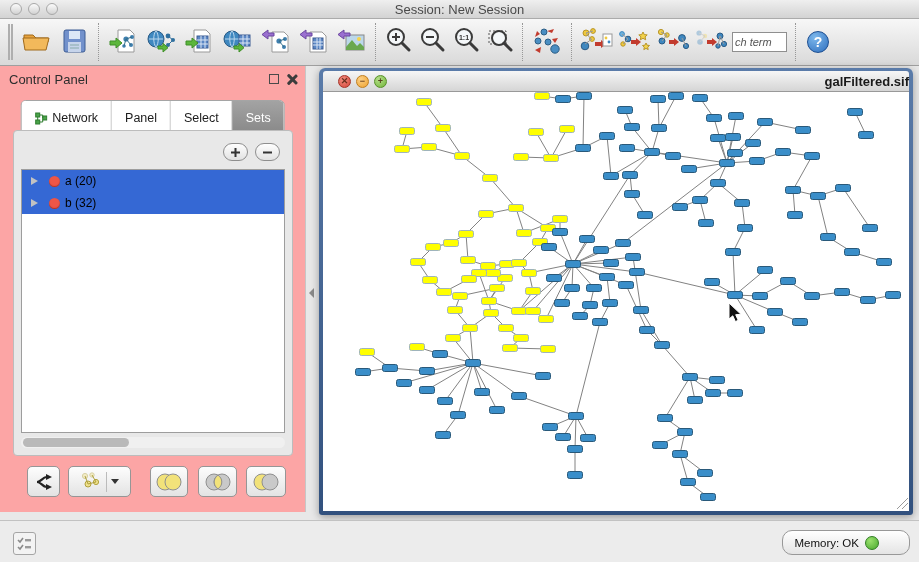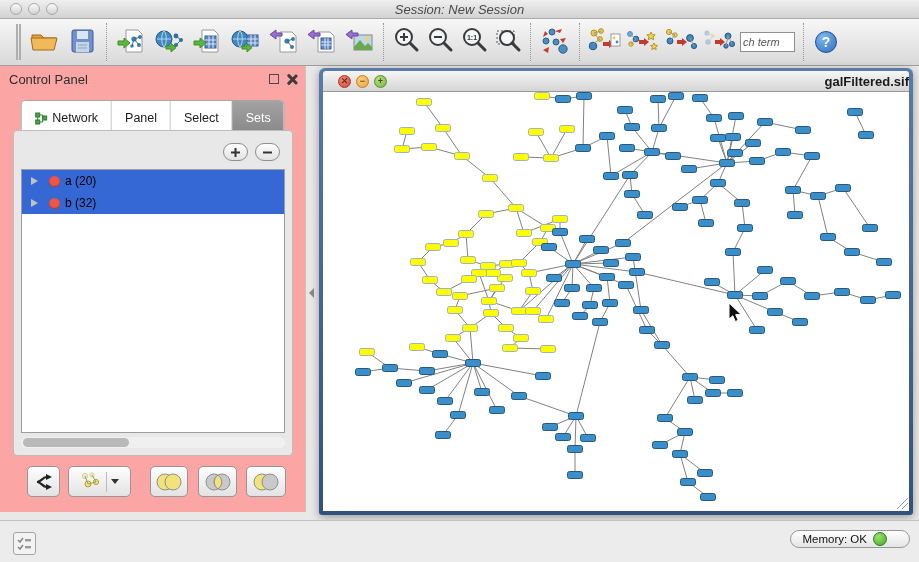--- a/index.html
+++ b/index.html
@@ -2,30 +2,30 @@
 <html><head>
 <meta charset="utf-8">
 <style>
   * { margin:0; padding:0; box-sizing:border-box; }
   html,body { width:919px; height:562px; }
   body { font-family:"Liberation Sans", sans-serif; background:#e8e8e8; overflow:hidden; }
   #window { position:relative; width:919px; height:562px; background:#e8e8e8; }
 
   
   .titlebar { position:absolute; left:0; top:0; width:919px; height:19px;
-    background:linear-gradient(#efefef,#d3d3d3); border-bottom:1px solid #ababab;font-style:italic; }
+    background:linear-gradient(#efefef,#d3d3d3); border-bottom:1px solid #ababab; }
   .tl-dot { position:absolute; top:3px; width:12px; height:12px; border-radius:50%;
     border:1px solid #a8a8a8; background:linear-gradient(#fbfbfb,#d2d2d2); }
   .title-text { position:absolute; left:0; right:0; top:2px; text-align:center;
     font-size:13px; color:#4a4a4a; }
 
   
   .toolbar { position:absolute; left:0; top:19px; width:919px; height:47px;
     background:linear-gradient(#f7f7f7,#d9d9d9); border-bottom:1px solid #9f9f9f;
-    display:flex; align-items:center; padding:0 15px; }
+    display:flex; align-items:center; padding:0 7px; }
   .thandle { width:5px; height:36px; margin:0 4px 0 1px;
     border-left:2px solid #aeaeae; border-right:2px solid #aeaeae; }
   .tbtn { width:38px; height:40px; display:flex; align-items:center; justify-content:center;
     background:transparent; border:none; }
   .tbtn.small { width:34px; }
   .vsep { width:1px; height:38px; border-left:1px dotted #979797; margin:0 5px; }
   .search-box { width:55px; height:20px; background:#fff; border:1px solid #8f8f8f;
     margin:0 3px; overflow:hidden; display:flex; align-items:center; }
   .search-box span { font-style:italic; color:#555; font-size:11px; white-space:nowrap; padding-left:2px; }
 
@@ -92,21 +92,21 @@
   .iw-min   { left:33px; background:radial-gradient(circle at 35% 30%, #fbd086, #f0a32f); border:1px solid #c07e1e; }
   .iw-max   { left:51px; background:radial-gradient(circle at 35% 30%, #b5e08a, #74b53c); border:1px solid #579028; }
   .iw-canvas { position:absolute; left:4px; top:24px; right:4px; bottom:4px; background:#ffffff; overflow:hidden; }
 
   
   .statusbar { position:absolute; left:0; top:520px; width:919px; height:42px;
     background:#ececec; border-top:1px solid #c2c2c2; }
   .task-btn { position:absolute; left:13px; top:11px; width:23px; height:23px;
     background:#f3f3f3; border:1px solid #a5a5a5; border-radius:3px;
     display:flex; align-items:center; justify-content:center; }
-  .memory-badge { position:absolute; right:9px; top:9px; height:18px; padding:0 16px 0 11px;
+  .memory-badge { position:absolute; right:9px; top:9px; height:25px; padding:0 24px 0 11px;
     border:1px solid #989898; border-radius:10px; background:linear-gradient(#ffffff,#e4e4e4);
     display:flex; align-items:center; }
   .memory-badge span { font-size:11.5px; color:#111; margin-right:6px; }
   .mem-dot { width:14px; height:14px; border-radius:50%; border:1px solid #2f7d22;
     background:radial-gradient(circle at 35% 30%, #9ae06d, #49a92e); }
 </style>
 </head>
 <body>
 
 <div id="window">

